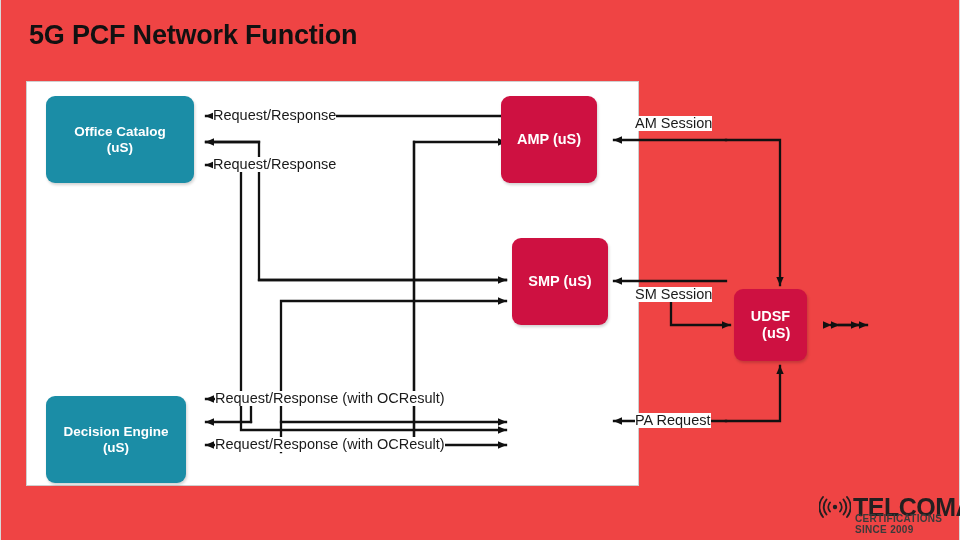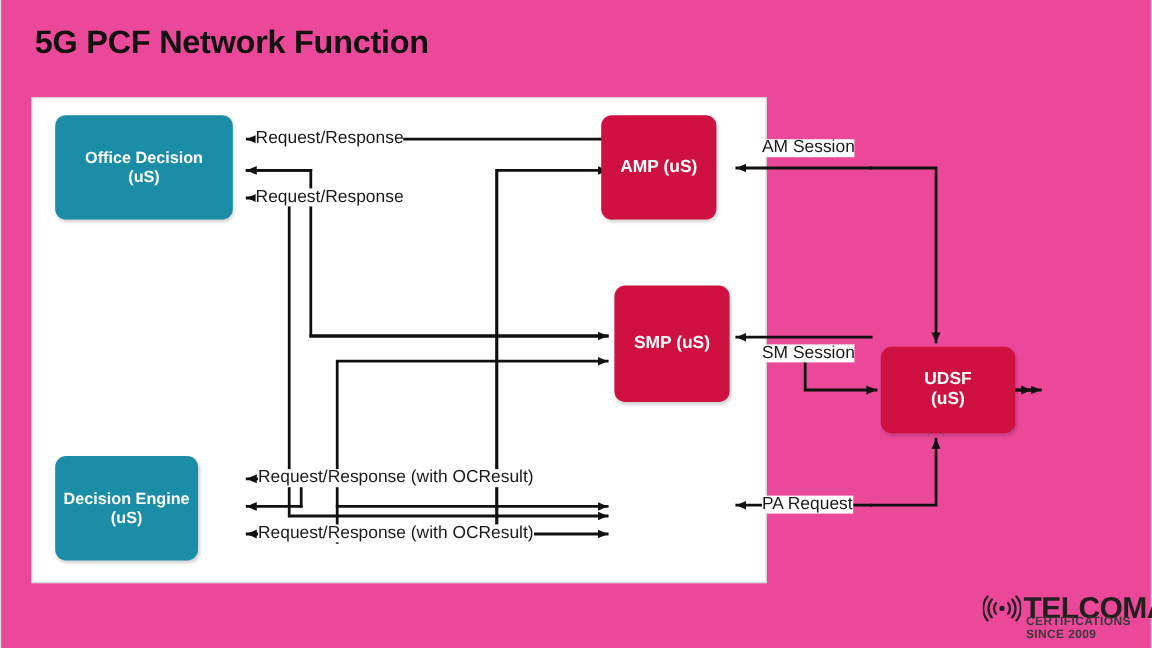--- a/index.html
+++ b/index.html
@@ -12,21 +12,21 @@
     height: 540px;
     font-family: "Liberation Sans", sans-serif;
     overflow: hidden;
     position: relative;
   }
   #slide {
     position: absolute;
     left: 0; top: 0;
     width: 960px;
     height: 540px;
-    background: #ec4899;
+    background: #ef4444;
     box-sizing: border-box;
     border-left: 1px solid #d9d9d9;
     border-right: 1px solid #d9d9d9;
   }
   #title {
     position: absolute;
     left: 28px;
     top: 20px;
     font-size: 27px;
     font-weight: bold;
@@ -53,25 +53,25 @@
     text-align: center;
     color: #ffffff;
     line-height: 1.15;
     box-shadow: 1px 2px 3px rgba(0,0,0,0.18);
     box-sizing: border-box;
   }
   .node-teal { background: #1B8DA6; font-size: 13.5px; font-weight: bold; }
   .node-red  { background: #CE1141; font-size: 14.5px; font-weight: bold; }
 
   #node-office-catalog { left: 45px;  top: 96px;  width: 148px; height: 87px; }
-  #node-decision-engine{ left: 45px;  top: 380px; width: 119px; height: 87px; }
+  #node-decision-engine{ left: 45px;  top: 396px; width: 140px; height: 87px; }
   #node-amp { left: 500px; top: 96px;  width: 96px; height: 87px; }
-  #node-smp { left: 511px; top: 238px; width: 96px; height: 97px; }
+  #node-smp { left: 511px; top: 238px; width: 96px; height: 87px; }
   #node-pa  { left: 511px; top: 378px; width: 96px; height: 87px; }
-  #node-udsf{ left: 733px; top: 289px; width: 112px; height: 72px; }
+  #node-udsf{ left: 733px; top: 289px; width: 73px; height: 72px; text-align: right; }
 
   #node-voltdb {
     position: absolute;
     left: 869px; top: 281px;
     width: 78px; height: 88px;
   }
   .cyl-label {
     position: absolute;
     left: 0; right: 0;
     top: 46px;
@@ -176,21 +176,21 @@
       <line x1="725" y1="421" x2="613" y2="421" marker-end="url(#arrowL)"></line>
       <path d="M725,421 L779,421 L779,366" marker-end="url(#arrowR)"></path>
 
       <line x1="838" y1="325" x2="858" y2="325" marker-start="url(#arrowL)" marker-end="url(#arrowR)"></line>
       <line x1="830" y1="325" x2="866" y2="325" marker-start="url(#arrowL)" marker-end="url(#arrowR)"></line>
     </g>
   </svg>
 
   <div class="node node-teal" id="node-office-catalog">
     <div>
-      <span>Office Decision</span><br>
+      <span>Office Catalog</span><br>
       <span>(uS)</span>
     </div>
   </div>
 
   <div class="node node-teal" id="node-decision-engine">
     <div>
       <span>Decision Engine</span><br>
       <span>(uS)</span>
     </div>
   </div>

